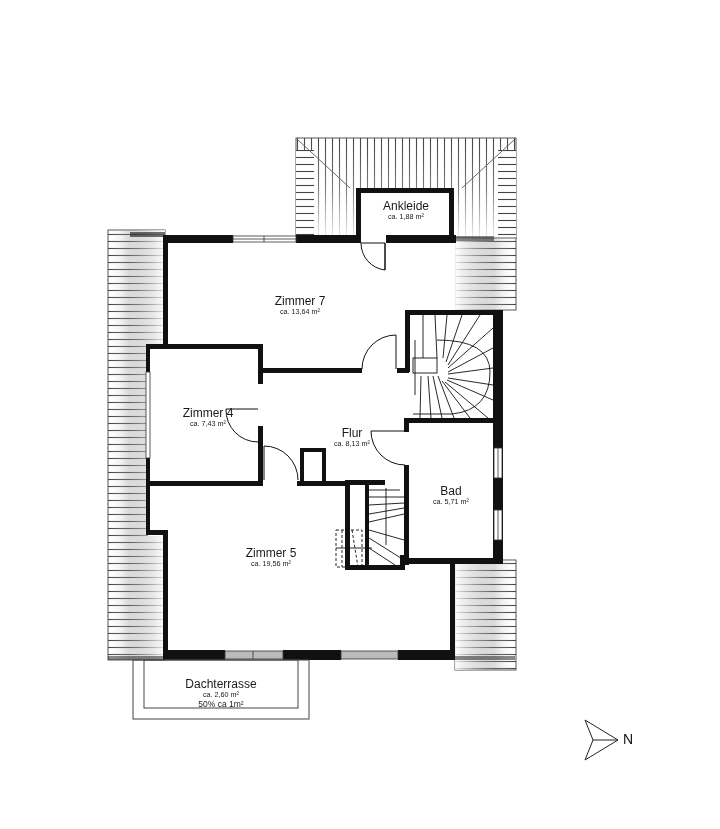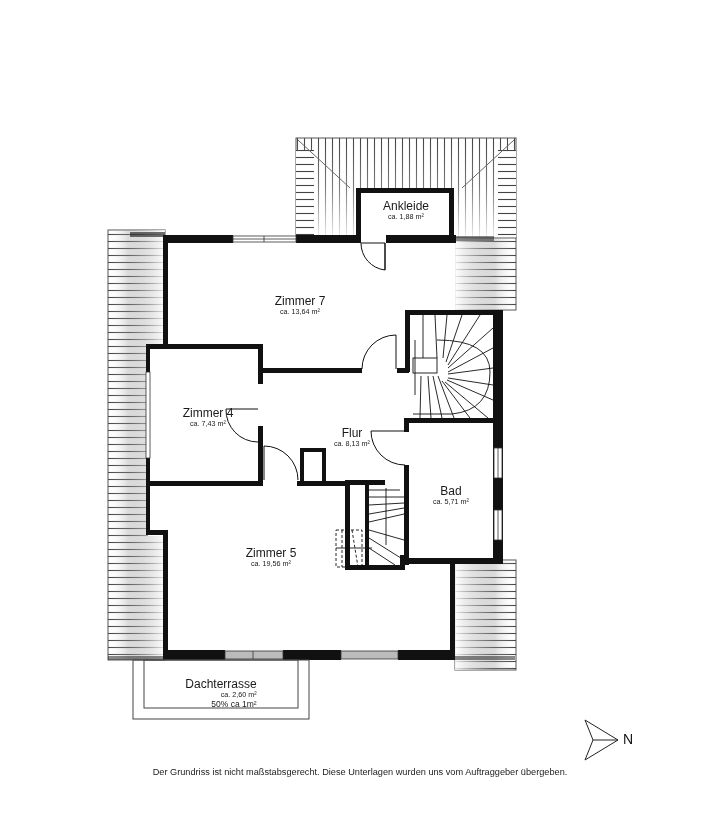--- a/index.html
+++ b/index.html
@@ -219,23 +219,22 @@
   <span class="area">ca. 8,13 m²</span>
 </div>
 <div class="lbl" style="left:451px;top:486px;">
   <span class="name">Bad</span>
   <span class="area">ca. 5,71 m²</span>
 </div>
 <div class="lbl" style="left:271px;top:548px;text-align:center;">
   <span class="name">Zimmer 5</span>
   <span class="area">ca. 19,56 m²</span>
 </div>
-<div class="lbl" style="left:221px;top:679px;text-align:right;">
+<div class="lbl" style="left:221px;top:679px;">
   <span class="name">Dachterrasse</span>
   <span class="area">ca. 2,60 m²</span>
   <span class="extra">50% ca 1m²</span>
 </div>
 
 <div id="north-letter">N</div>
 
 <div id="footer">
-  <div>Der Grundriss ist nicht maßstabsgerecht. Diese Unterlagen wurden uns vom Auftraggeber übergeben.</div>
 </div>
 
 </body></html>

